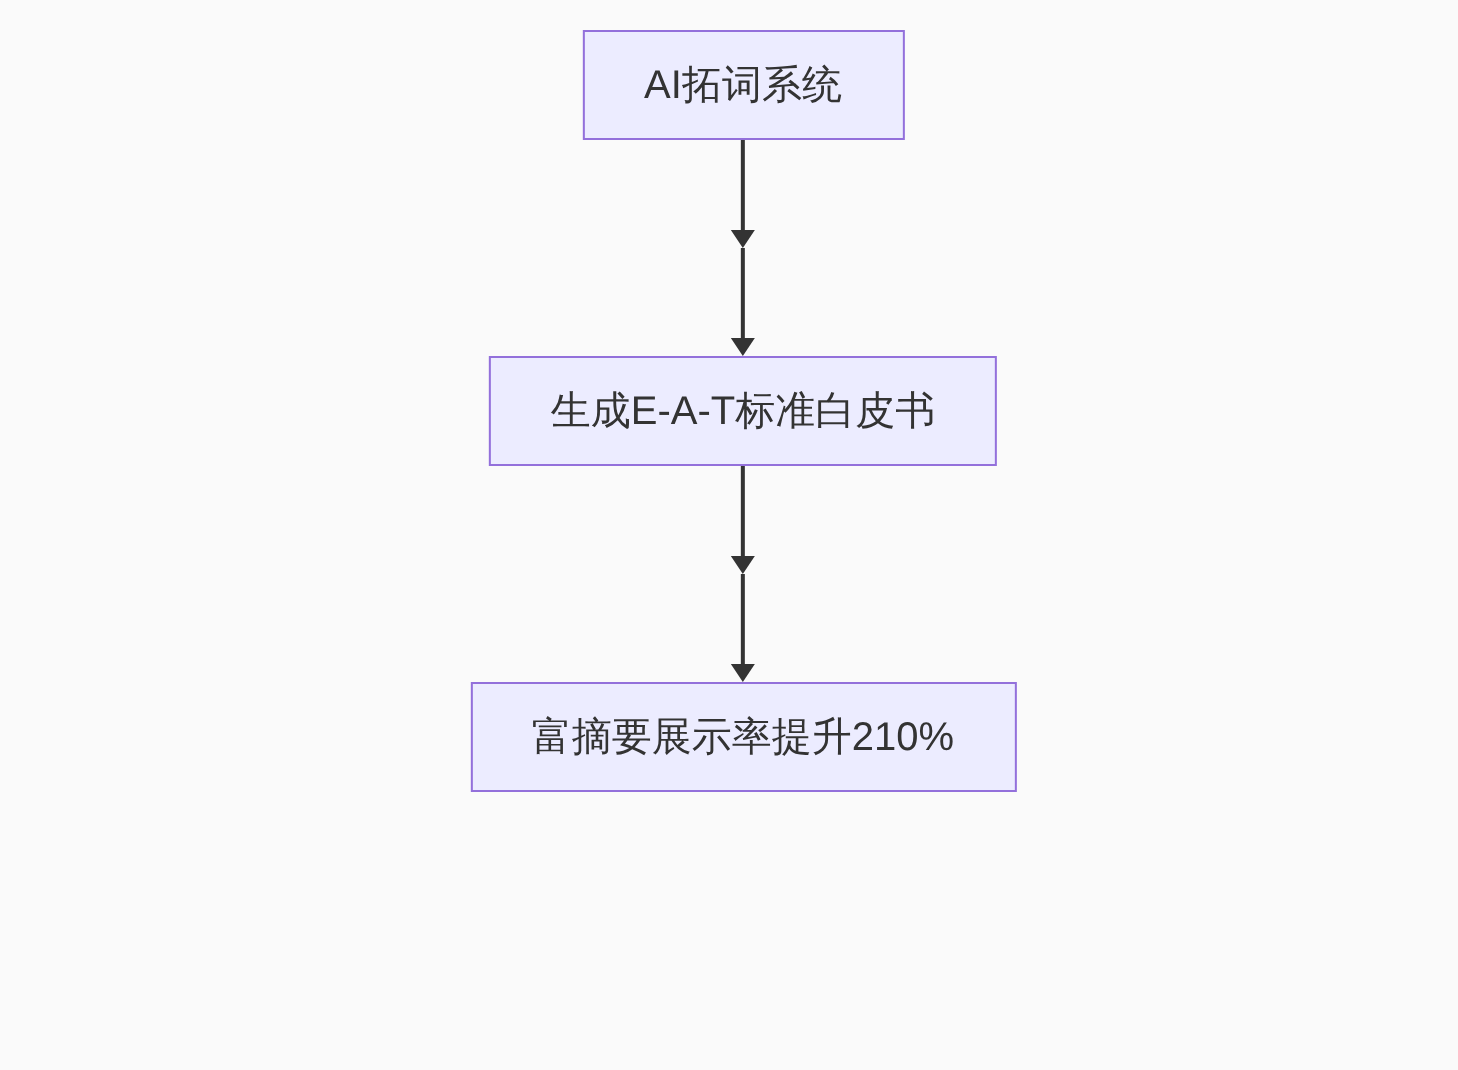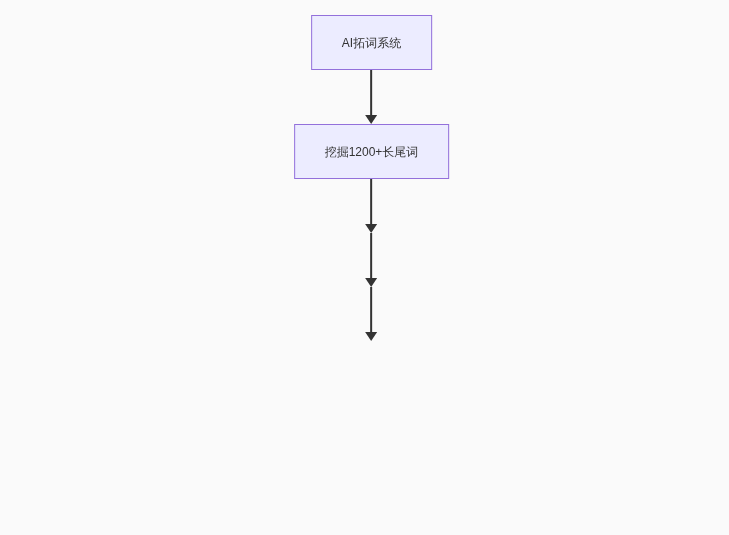--- a/index.html
+++ b/index.html
@@ -37,21 +37,21 @@
   }
   .node {
     height: 55px;
     padding: 2px 30px;
     display: flex;
     align-items: center;
     justify-content: center;
     background: var(--node-fill);
     border: 1px solid var(--node-border);
     color: var(--text);
-    font-size: 12px;
+    font-size: 20px;
     white-space: nowrap;
   }
   .node-label {
     line-height: 1;
   }
   .edge {
     height: 54px;
     width: 14px;
     display: flex;
     flex-direction: column;
@@ -78,36 +78,39 @@
 
     <div class="node">
       <span class="node-label">AI拓词系统</span>
     </div>
 
     <div class="edge">
       <div class="edge-line"></div>
       <div class="edge-head"></div>
     </div>
 
+
+    <div class="edge">
+      <div class="edge-line"></div>
+      <div class="edge-head"></div>
+    </div>
+
     <div class="node">
-      <span class="node-label">挖掘1200+长尾词</span>
+      <span class="node-label">生成E-A-T标准白皮书</span>
     </div>
 
     <div class="edge">
       <div class="edge-line"></div>
       <div class="edge-head"></div>
     </div>
 
 
     <div class="edge">
       <div class="edge-line"></div>
       <div class="edge-head"></div>
     </div>
 
-
-    <div class="edge">
-      <div class="edge-line"></div>
-      <div class="edge-head"></div>
+    <div class="node">
+      <span class="node-label">富摘要展示率提升210%</span>
     </div>
-
 
   </div>
 </div>
 
 </body></html>

